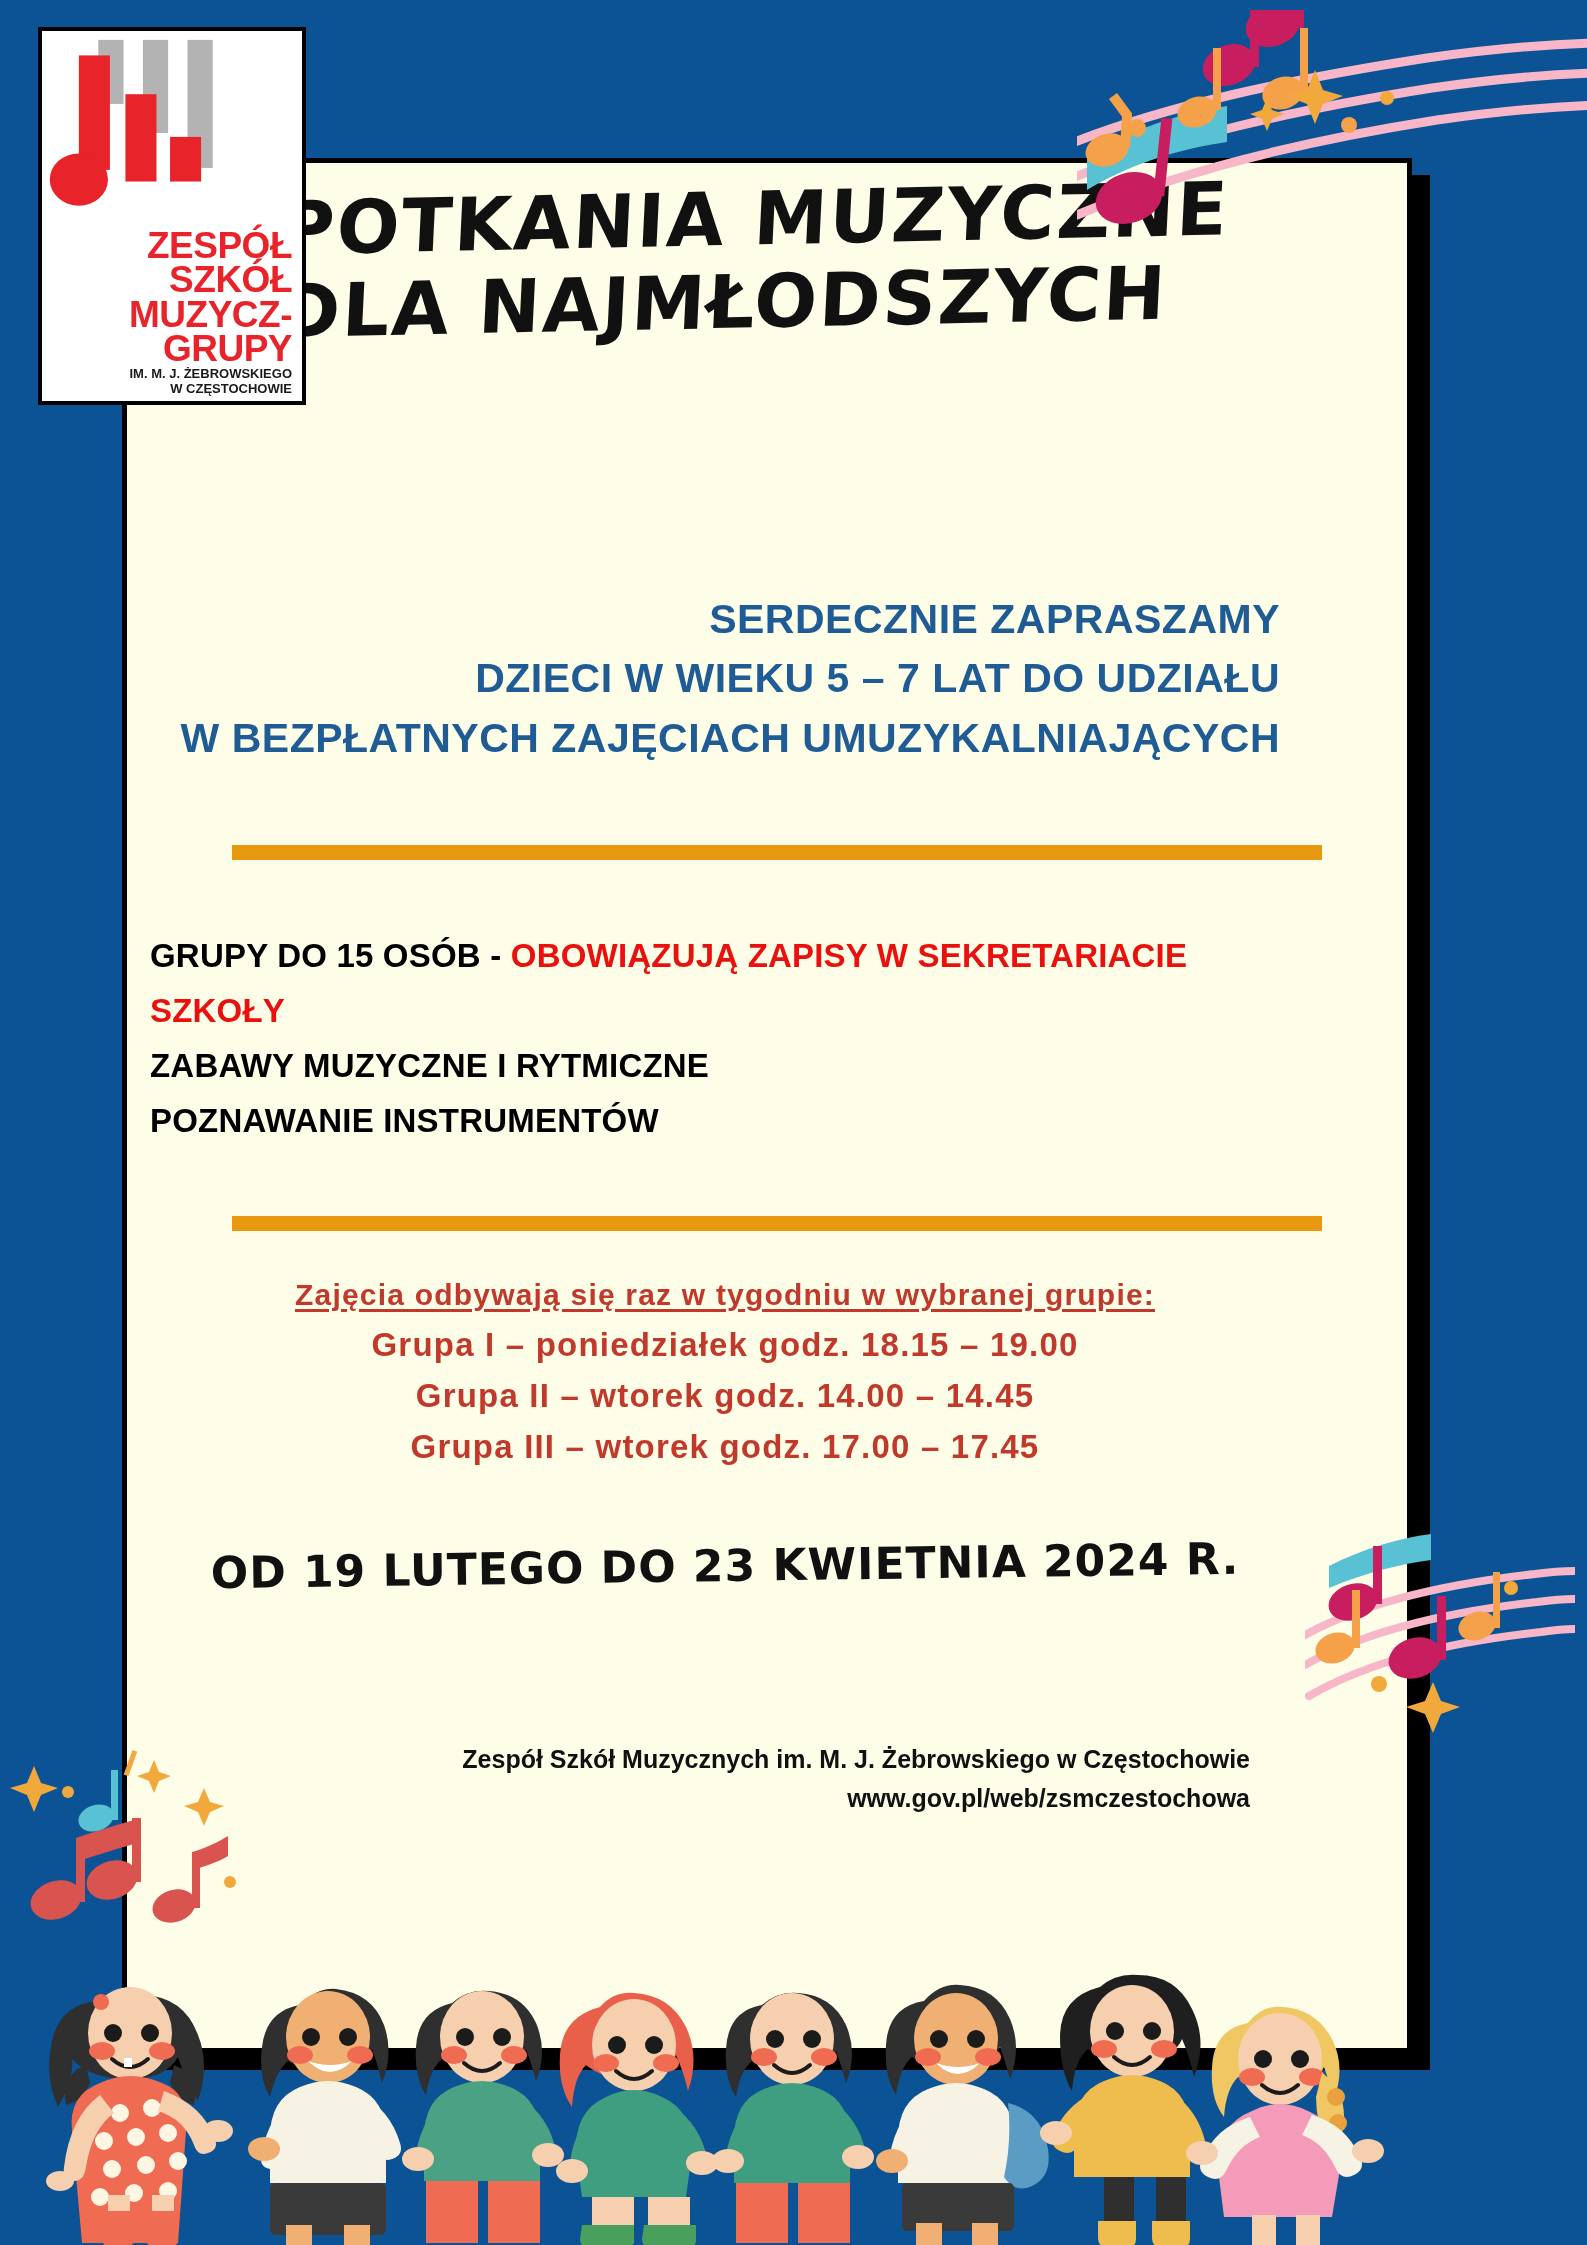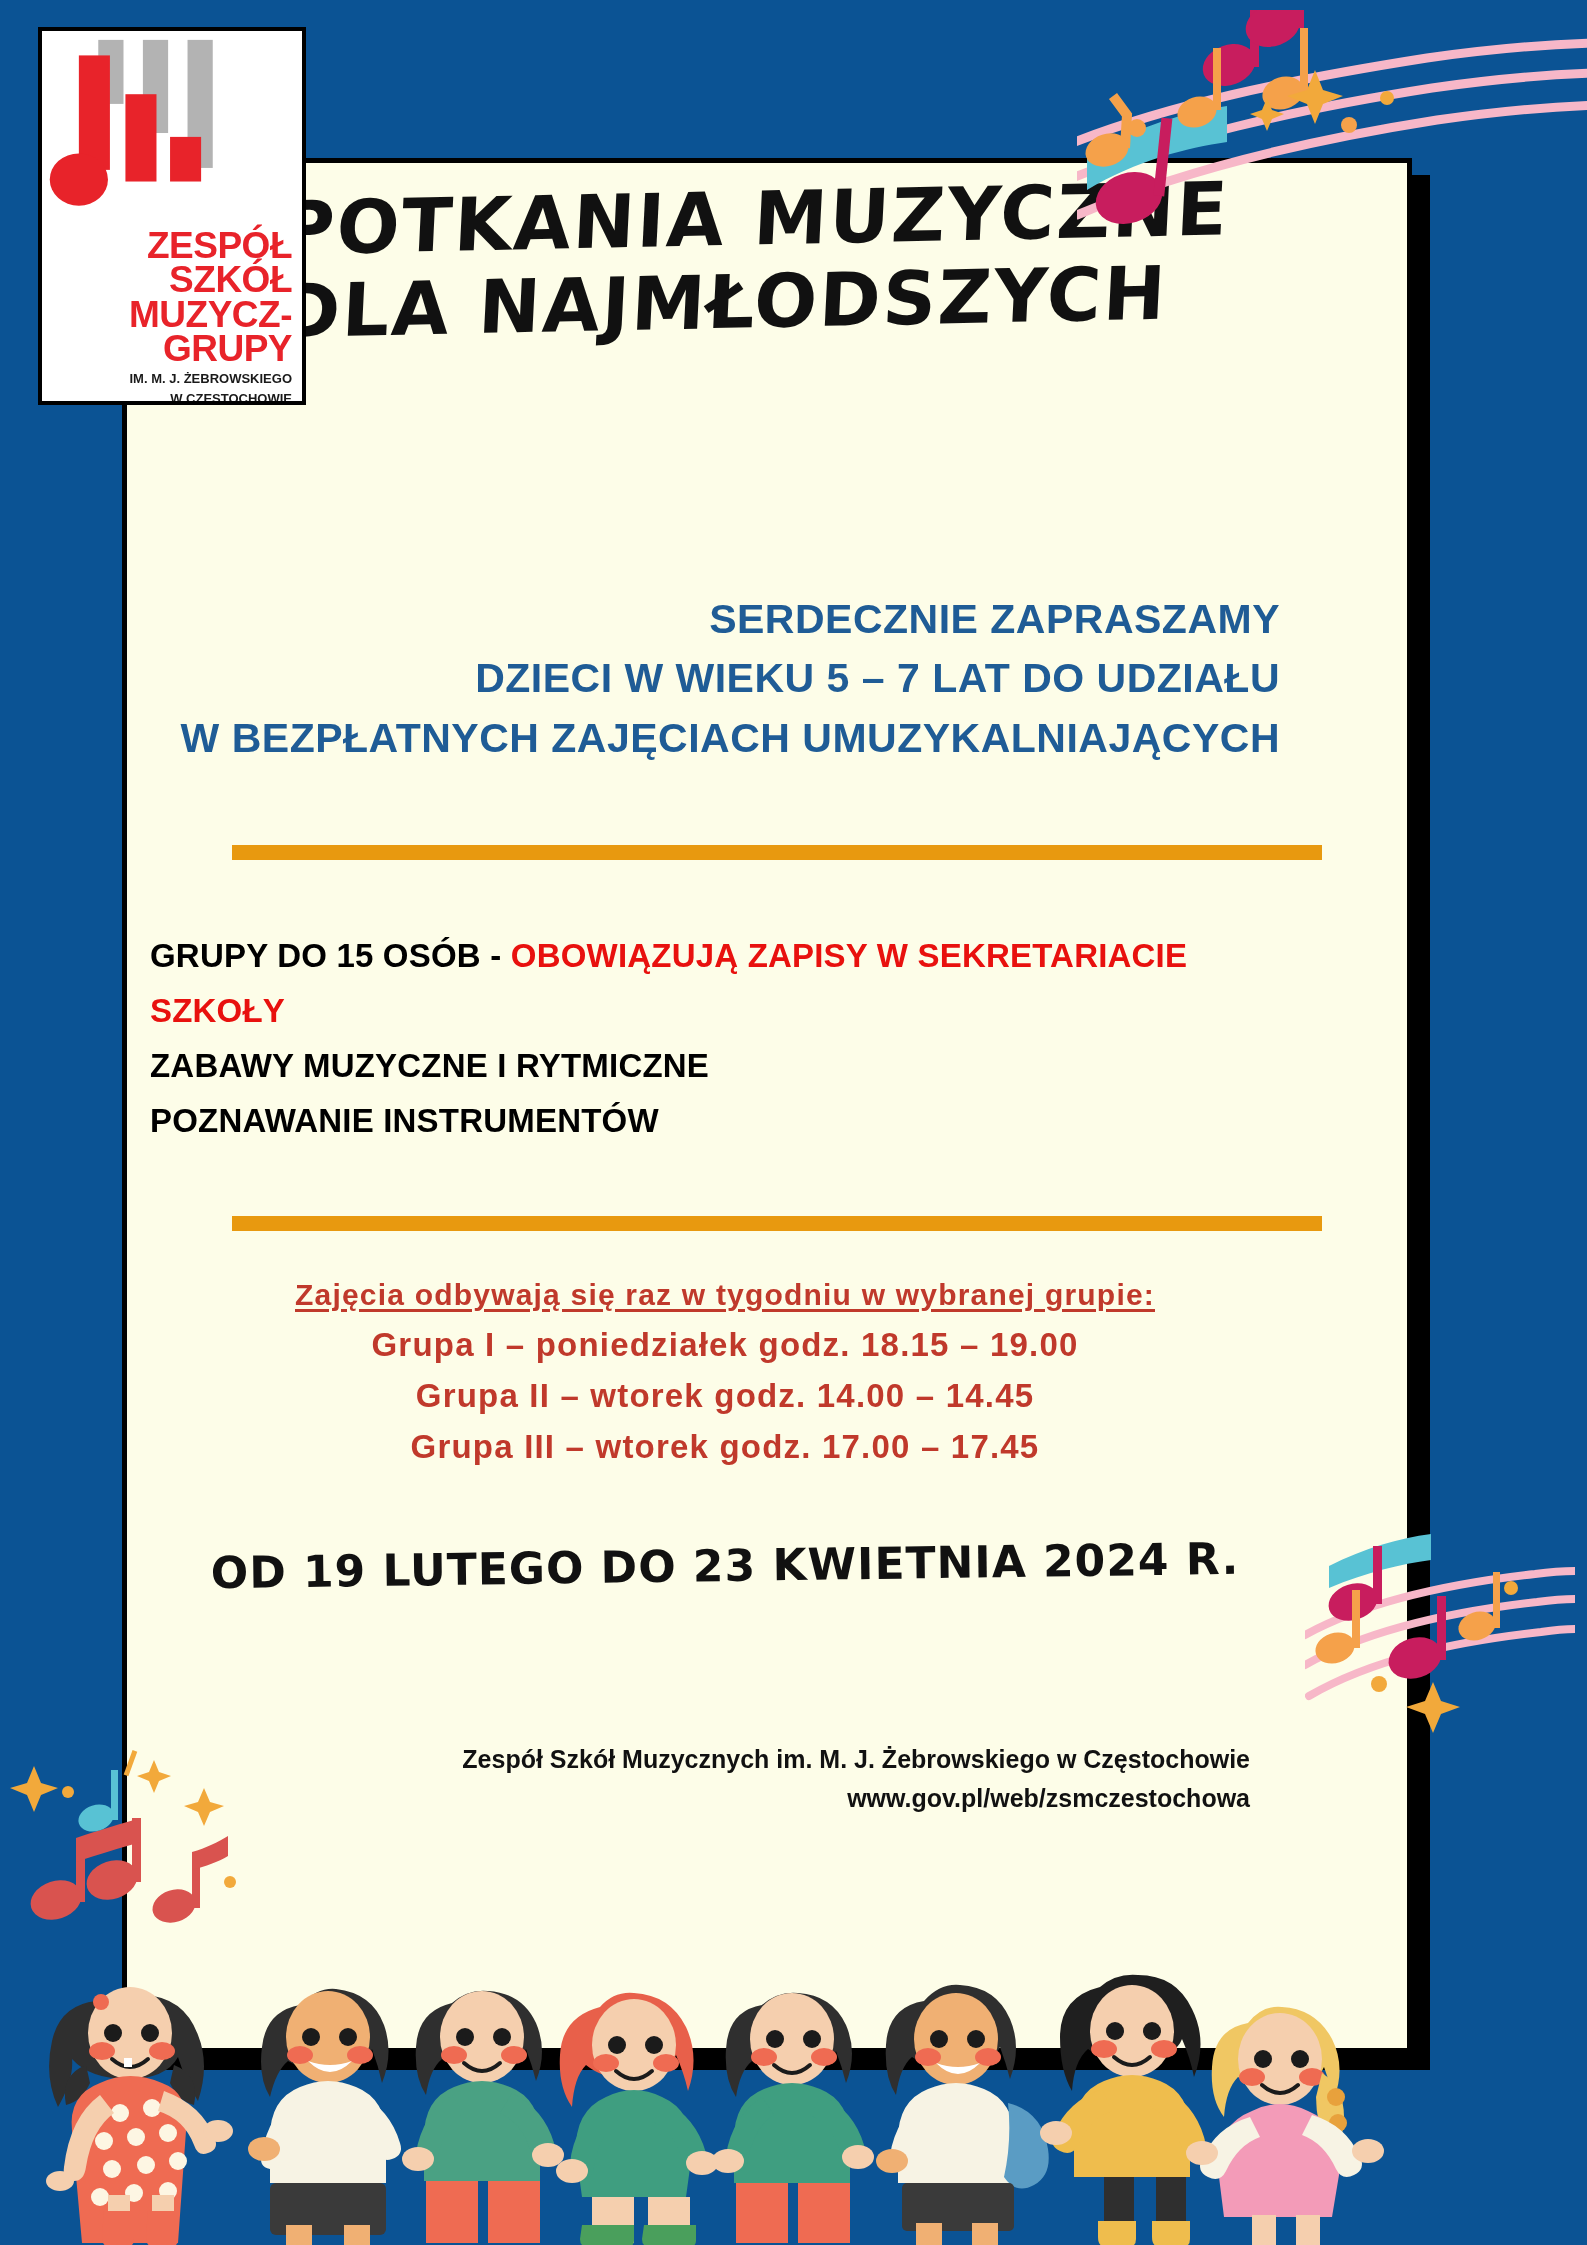--- a/index.html
+++ b/index.html
@@ -44,21 +44,21 @@
   .logo-text{
     position:absolute;left:0;right:10px;top:198px;
     text-align:right;
     color:#e8232a;
     font-weight:bold;
     font-family:"Liberation Sans", sans-serif;
     line-height:0.93;
     letter-spacing:-0.5px;
   }
   .logo-text .big{font-size:37px;display:block;}
-  .logo-text .small{font-size:13px;display:block;color:#1a1a1a;line-height:1.15;margin-top:5px;letter-spacing:0px;}
+  .logo-text .small{font-size:13px;display:block;color:#1a1a1a;line-height:1.15;letter-spacing:0px;}
 
   
   .headline{
     position:absolute;left:180px;top:178px;width:1090px;
     text-align:center;
     color:#111;
     font-family:"DejaVu Sans", sans-serif;
     font-weight:bold;
     font-size:74px;
     line-height:1.12;

